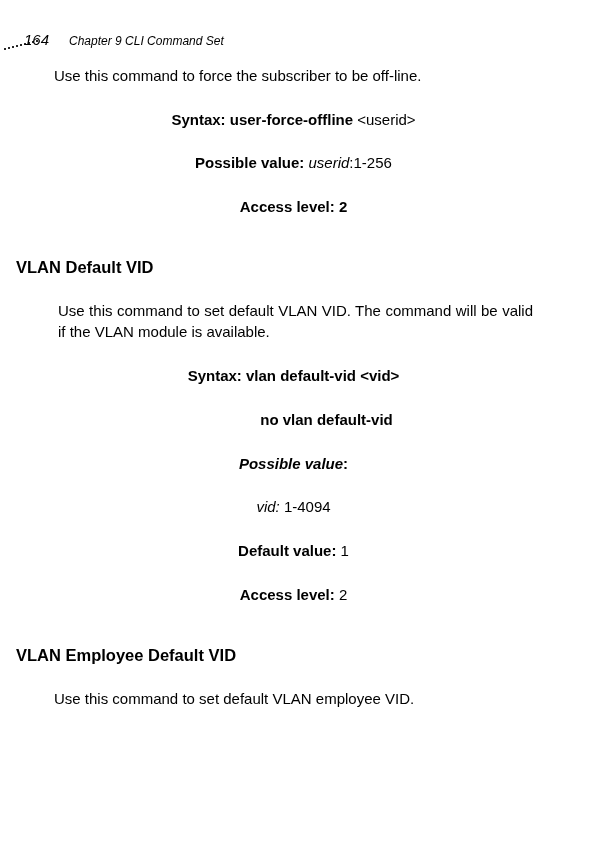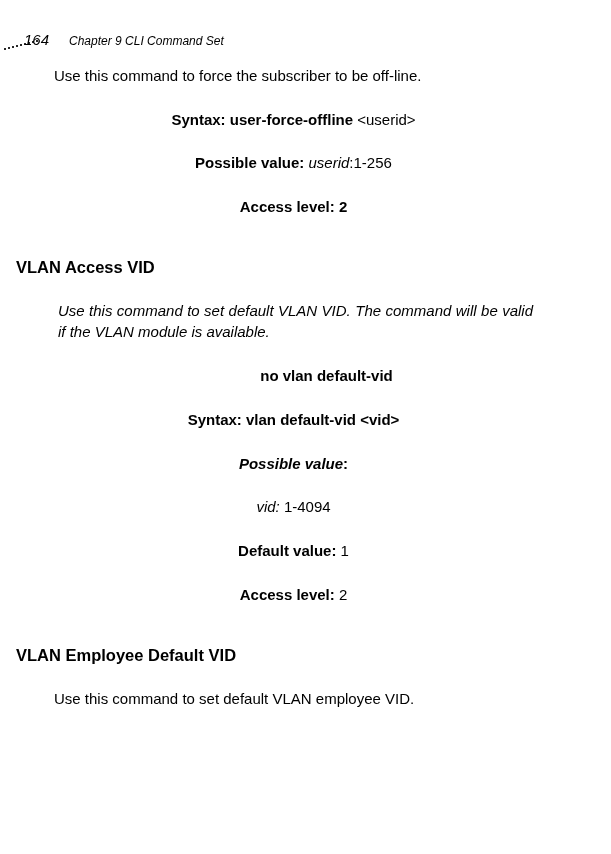--- a/index.html
+++ b/index.html
@@ -101,25 +101,25 @@
     <div class="para">Use this command to force the subscriber to be off-line.</div>
     <div class="line">
       <span class="bold">Syntax: user-force-offline </span><span>&lt;userid&gt;</span>
     </div>
     <div class="line">
       <span class="bold">Possible value: </span><span class="italic">userid</span><span>:1-256</span>
     </div>
     <div class="line bold">Access level: 2</div>
   </div>
 
-  <div class="h1">VLAN Access VID</div>
+  <div class="h1">VLAN Default VID</div>
   <div class="body-block">
-    <div class="para" style="margin-left:4px;font-style:italic;">Use this command to set default VLAN VID. The command will be valid if the VLAN module is available.</div>
+    <div class="para" style="margin-left:4px;">Use this command to set default VLAN VID. The command will be valid if the VLAN module is available.</div>
+    <div class="line bold">Syntax: vlan default-vid &lt;vid&gt;</div>
     <div class="line bold indent">no vlan default-vid</div>
-    <div class="line bold">Syntax: vlan default-vid &lt;vid&gt;</div>
     <div class="line">
       <span class="bold italic">Possible value</span><span class="bold">:</span>
     </div>
     <div class="line">
       <span class="italic">vid: </span><span>1-4094</span>
     </div>
     <div class="line">
       <span class="bold">Default value: </span><span>1</span>
     </div>
     <div class="line">

